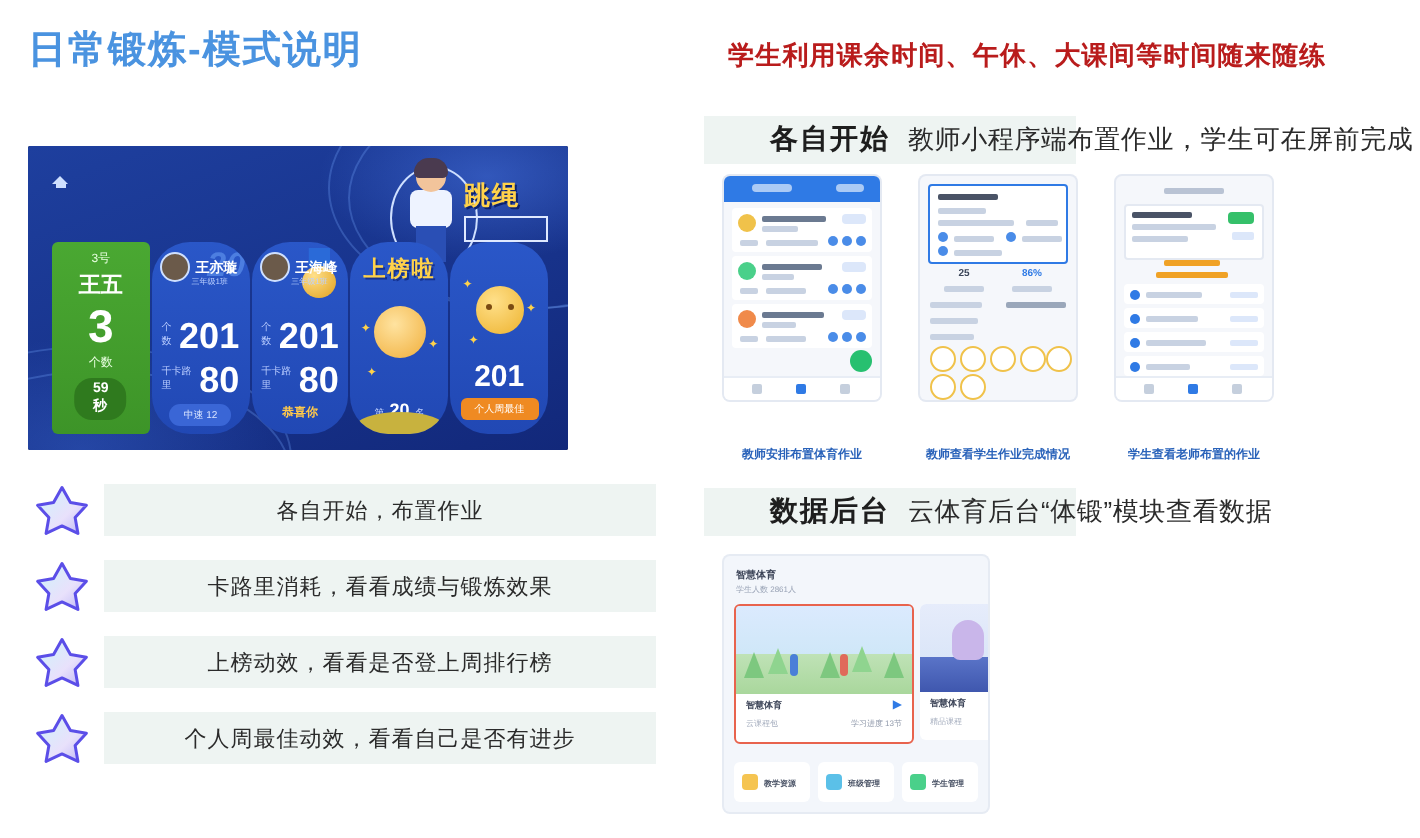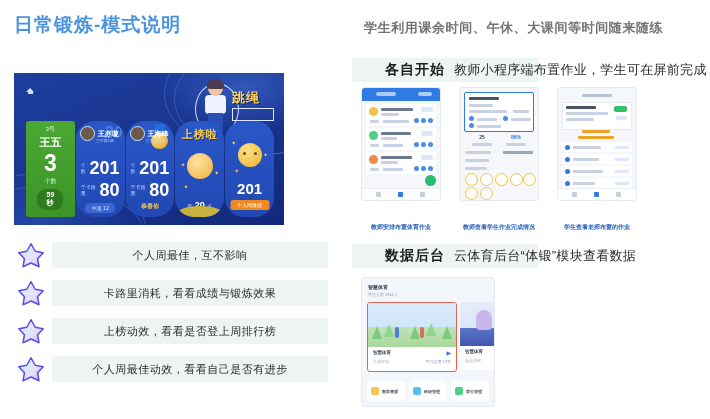--- a/index.html
+++ b/index.html
@@ -102,21 +102,21 @@
   .bstar{width:34px;height:30px;flex:none;position:relative;}
   .btext{
     flex:1;height:26px;background:#eef4f2;display:flex;align-items:center;justify-content:center;
     font-size:11px;color:#2b2b2b;letter-spacing:.5px;margin-left:4px;margin-right:16px;
   }
 
   
   .right{position:absolute;left:352px;top:0;width:358px;height:419px;}
   .headline{
     position:absolute;left:12px;top:19px;right:6px;
-    font-size:13px;font-weight:bold;color:#737373;letter-spacing:.6px;white-space:nowrap;
+    font-size:13px;font-weight:bold;color:#b91c1c;letter-spacing:.6px;white-space:nowrap;
   }
 
   .sect{position:absolute;left:0;right:0;height:24px;display:flex;align-items:center;}
   .sect .band{position:absolute;left:0;top:0;width:52%;height:100%;background:#eef4f2;}
   .sect .ttl{position:relative;font-size:14px;font-weight:bold;color:#1e1e1e;letter-spacing:1px;margin-left:33px;}
   .sect .sub{position:relative;font-size:13px;color:#2b2b2b;margin-left:9px;letter-spacing:.3px;white-space:nowrap;}
 
   .shots{position:absolute;left:10px;top:88px;width:290px;height:130px;display:flex;gap:20px;}
   .shot{width:78px;position:relative;}
   .phone{width:78px;height:112px;background:#f5f7fb;border-radius:3px;overflow:hidden;position:relative;
@@ -282,21 +282,21 @@
             <defs>
                 <linearGradient id="sg1" x1="0" y1="0" x2="1" y2="1">
               <stop offset="0%" stop-color="#8fe8f5"></stop>
                   <stop offset="60%" stop-color="#cdbcf7"></stop>
                   <stop offset="100%" stop-color="#6a5ce8"></stop>
             </linearGradient>
               </defs>
             <path d="M17 4 L21.5 12 L30 13.5 L24 20 L25.5 28.5 L17 24.5 L8.5 28.5 L10 20 L4 13.5 L12.5 12 Z" fill="url(#sg1)" fill-opacity="0.45" stroke="#5b4ee8" stroke-width="1.6" stroke-linejoin="round"></path>
           </svg>
         </div>
-        <div class="btext">个人周最佳，互不影响</div>
+        <div class="btext">各自开始，布置作业</div>
       </div>
 
       <div class="brow">
         <div class="bstar">
           <svg viewBox="0 0 34 32" width="34" height="30">
             <path d="M17 4 L21.5 12 L30 13.5 L24 20 L25.5 28.5 L17 24.5 L8.5 28.5 L10 20 L4 13.5 L12.5 12 Z" fill="url(#sg1)" fill-opacity="0.45" stroke="#5b4ee8" stroke-width="1.6" stroke-linejoin="round"></path>
           </svg>
         </div>
         <div class="btext">卡路里消耗，看看成绩与锻炼效果</div>
       </div>

